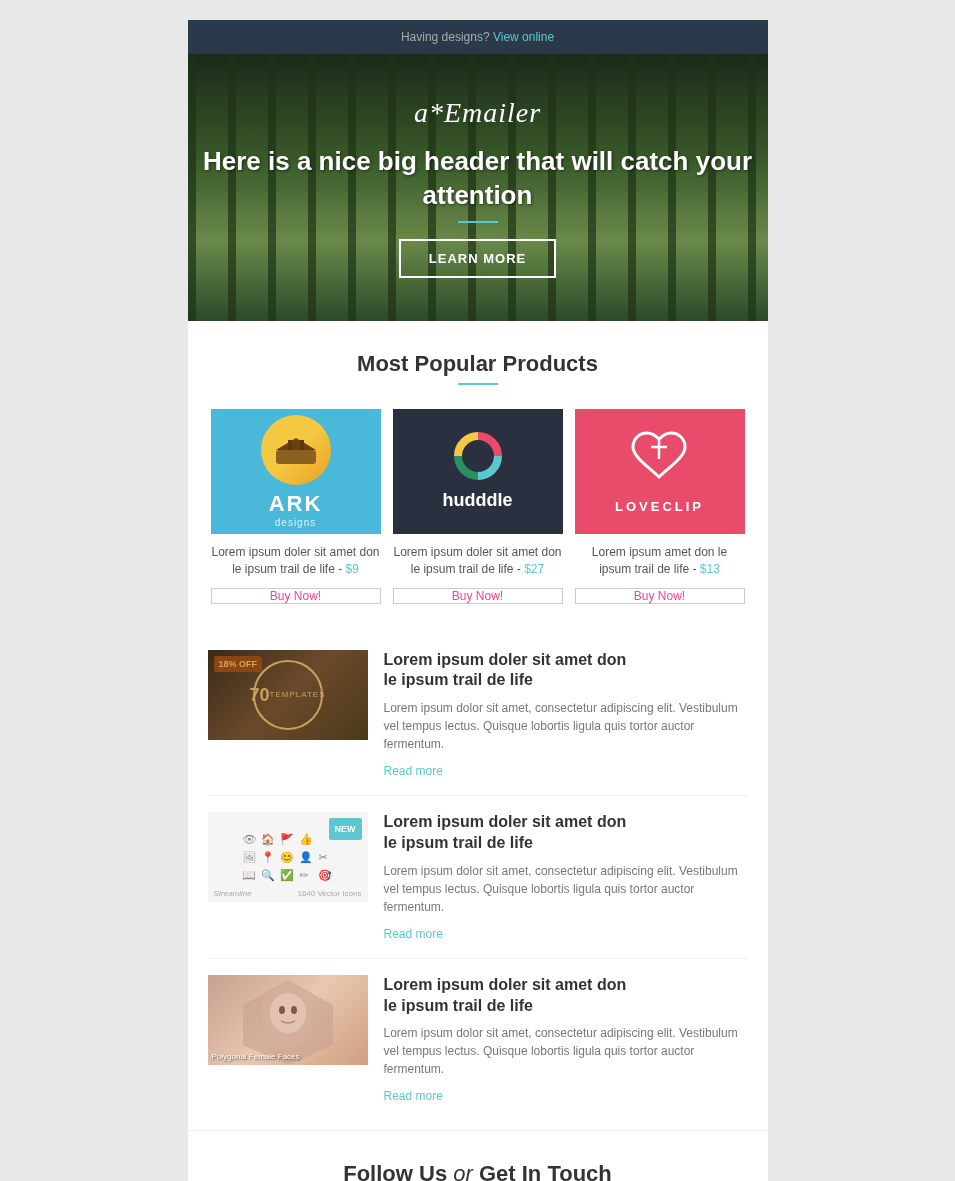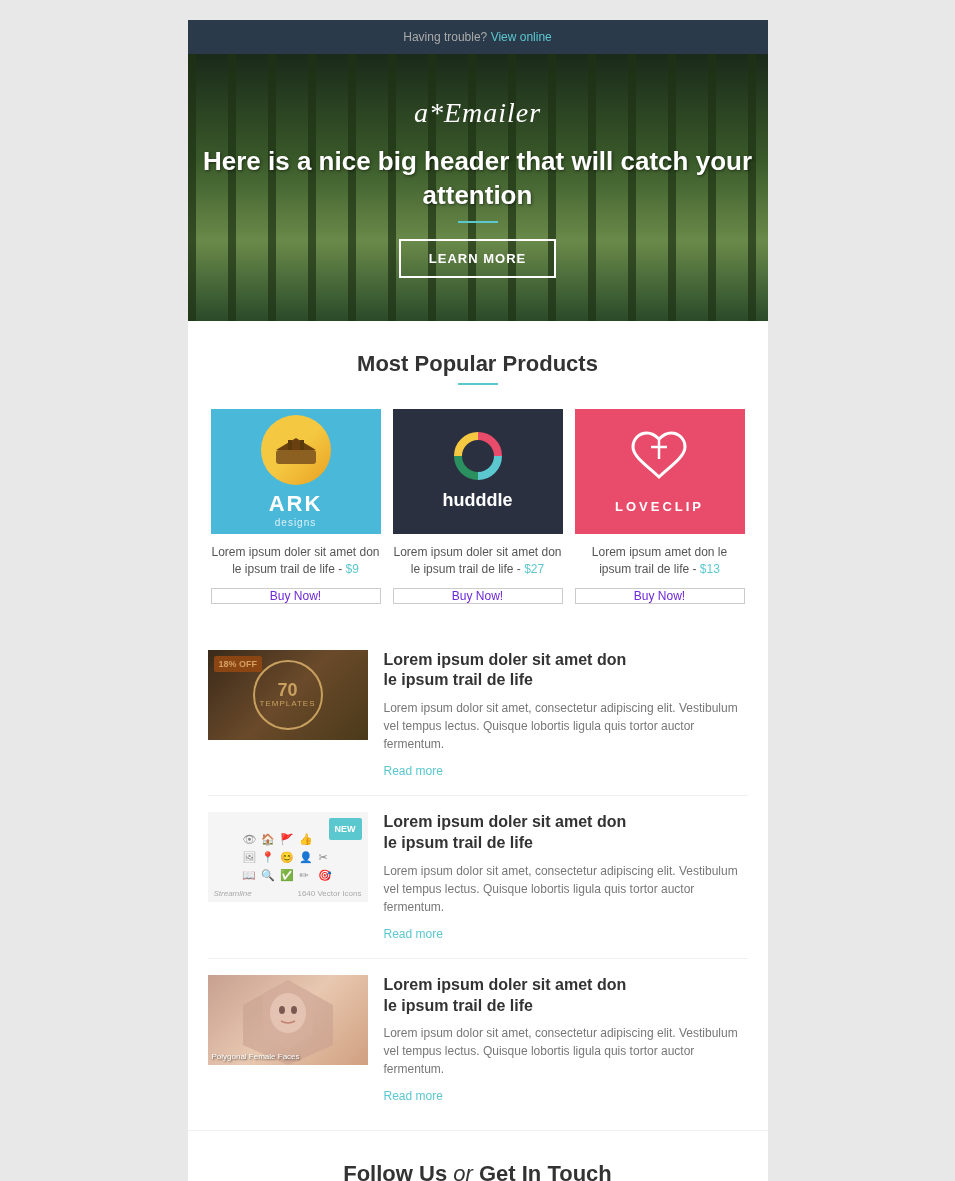--- a/index.html
+++ b/index.html
@@ -138,21 +138,21 @@
       color: #555;
       line-height: 1.4;
       margin-bottom: 8px;
     }
     .product-price {
       color: #5bc8d0;
     }
     .buy-btn {
       border: 1px solid #ccc;
       background: #fff;
-      color: #6d28d9;
+      color: #ec4899;
       padding: 0 18px;
       font-size: 12px;
       cursor: pointer;
       width: 100%;
     }
     
     .ark-logo {
       text-align: center;
     }
     .ark-circle {
@@ -304,42 +304,41 @@
       font-style: italic;
       font-weight: normal;
     }
     
     .templates-circle {
       width: 70px;
       height: 70px;
       border-radius: 50%;
       border: 2px solid #c8a060;
       display: flex;
-      flex-direction: column;
       align-items: center;
       justify-content: center;
       color: #c8a060;
     }
     .templates-num {
       font-size: 18px;
       font-weight: bold;
       line-height: 1;
     }
     .templates-word {
       font-size: 8px;
       letter-spacing: 1px;
       text-transform: uppercase;
     }
   </style>
 </head>
 <body>
 
 <div class="email-wrapper">
   <div class="top-bar">
-    <span>Having trouble?</span>
+    <span>Having designs?</span>
     <a href="#">View online</a>
   </div>
 
   <div class="hero">
     <div class="hero-trees"></div>
     <div class="hero-content">
       <div class="hero-logo">a*Emailer</div>
       <div class="hero-title">Here is a nice big header that will catch your attention</div>
       <div class="hero-divider"></div>
       <button class="hero-btn">LEARN MORE</button>

